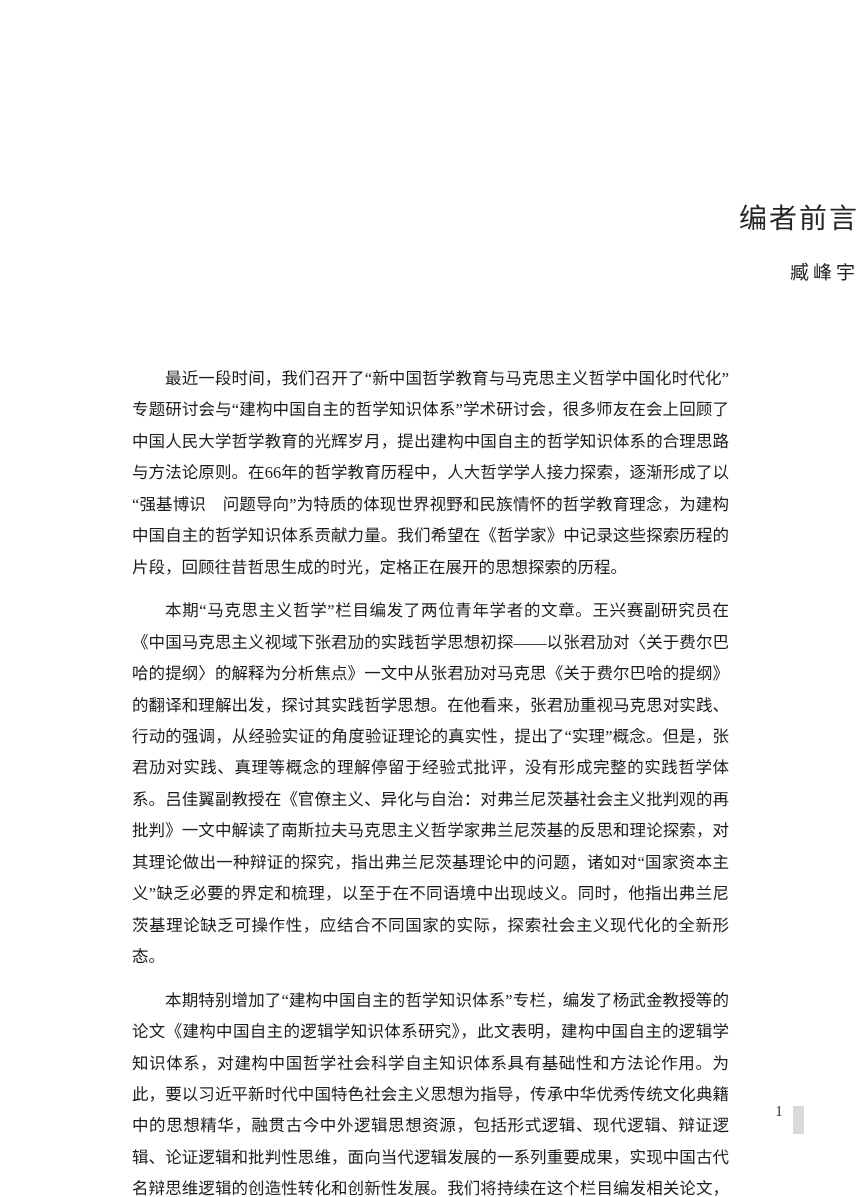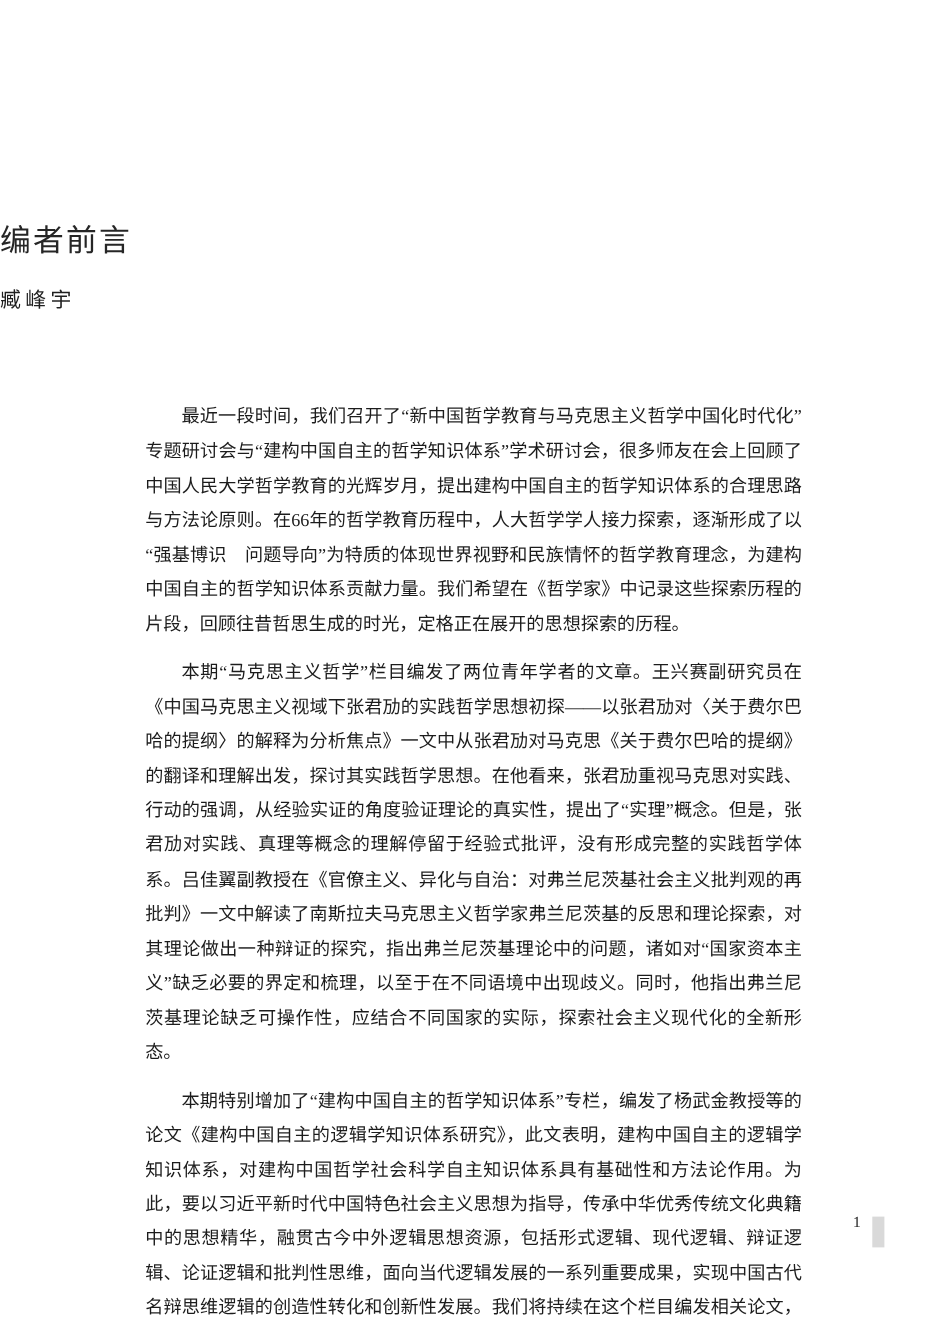--- a/index.html
+++ b/index.html
@@ -15,33 +15,33 @@
     overflow: hidden;
     font-family: "Liberation Serif", "DejaVu Serif", serif;
     color: #1c1c1c;
   }
   .doc-title {
     position: absolute;
     top: 196px;
     left: 0;
     width: 100%;
     margin: 0;
-    text-align: left;
+    text-align: right;
     font-family: "Liberation Sans", "DejaVu Sans", sans-serif;
     font-weight: 500;
     font-size: 28px;
     letter-spacing: 2px;
     color: #262626;
   }
   .doc-author {
     position: absolute;
     top: 257px;
     left: 0;
     width: 100%;
-    text-align: left;
+    text-align: right;
     font-size: 19px;
     letter-spacing: 4px;
     color: #1f1f1f;
     font-family: "Liberation Serif", "DejaVu Serif", serif;
   }
   .doc-body {
     position: absolute;
     top: 351px;
     left: 120px;
     width: 621px;

